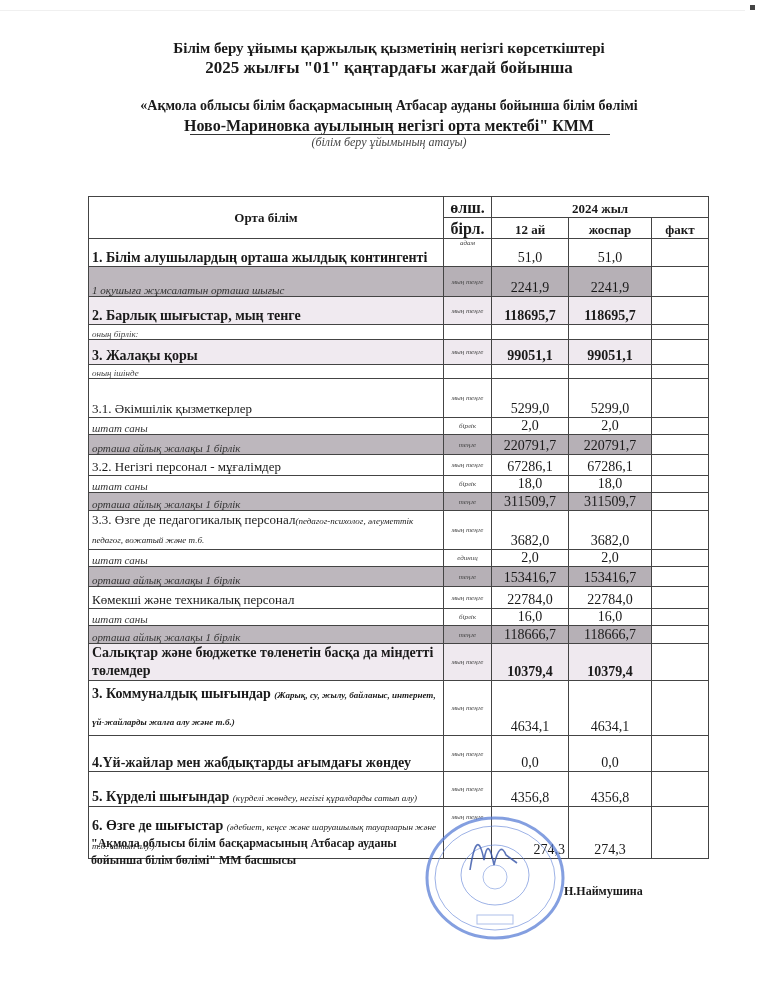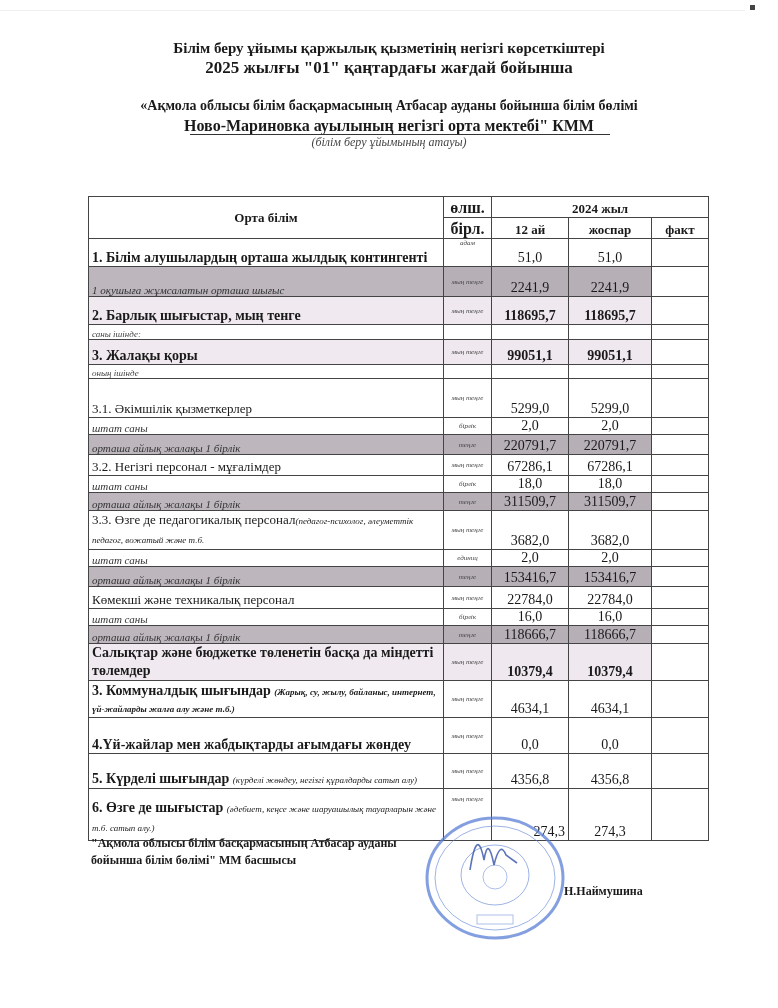--- a/index.html
+++ b/index.html
@@ -85,21 +85,21 @@
     <td class="num"></td>
   </tr>
   <tr class="pink" style="height:28px">
     <td class="lbl b">2. Барлық шығыстар, мың тенге</td>
     <td class="unit pk">мың теңге</td>
     <td class="num b pk">118695,7</td>
     <td class="num b pk">118695,7</td>
     <td class="num"></td>
   </tr>
   <tr style="height:15px">
-    <td class="lbl small">саны ішінде:</td>
+    <td class="lbl small">оның бірлік:</td>
     <td class="unit"></td>
         <td class="num"></td>
         <td class="num"></td>
         <td class="num"></td>
   </tr>
   <tr class="pink" style="height:25px">
     <td class="lbl b">3. Жалақы қоры</td>
     <td class="unit pk">мың теңге</td>
     <td class="num b pk">99051,1</td>
     <td class="num b pk">99051,1</td>
@@ -197,21 +197,21 @@
     <td class="num"></td>
   </tr>
   <tr class="pink" style="height:36px">
     <td class="lbl b" style="line-height:18px">Салықтар және бюджетке төленетін басқа да міндетті төлемдер</td>
     <td class="unit pk">мың теңге</td>
     <td class="num b pk">10379,4</td>
     <td class="num b pk">10379,4</td>
     <td class="num"></td>
   </tr>
   <tr style="height:37px">
-    <td class="lbl b" style="line-height:16px"><span>3. Коммуналдық шығындар </span><span class="note" style="font-weight:bold">(Жарық, су, жылу, байланыс, интернет, үй-жайларды жалға алу және т.б.)</span></td>
+    <td class="lbl b" style="line-height:26px"><span>3. Коммуналдық шығындар </span><span class="note" style="font-weight:bold">(Жарық, су, жылу, байланыс, интернет, үй-жайларды жалға алу және т.б.)</span></td>
     <td class="unit">мың теңге</td>
     <td class="num">4634,1</td>
     <td class="num">4634,1</td>
     <td class="num"></td>
   </tr>
   <tr style="height:36px">
     <td class="lbl b">4.Үй-жайлар мен жабдықтарды ағымдағы жөндеу</td>
     <td class="unit">мың теңге</td>
     <td class="num">0,0</td>
     <td class="num">0,0</td>

